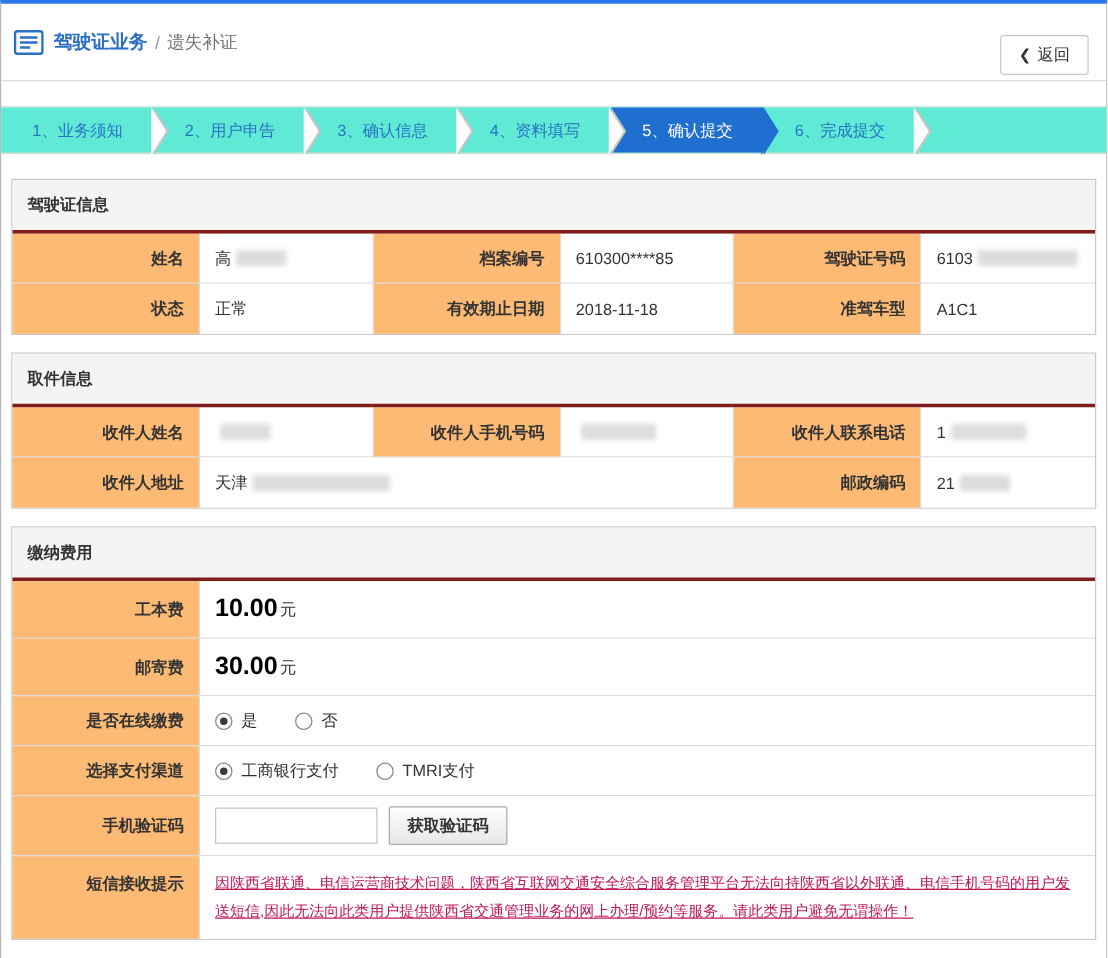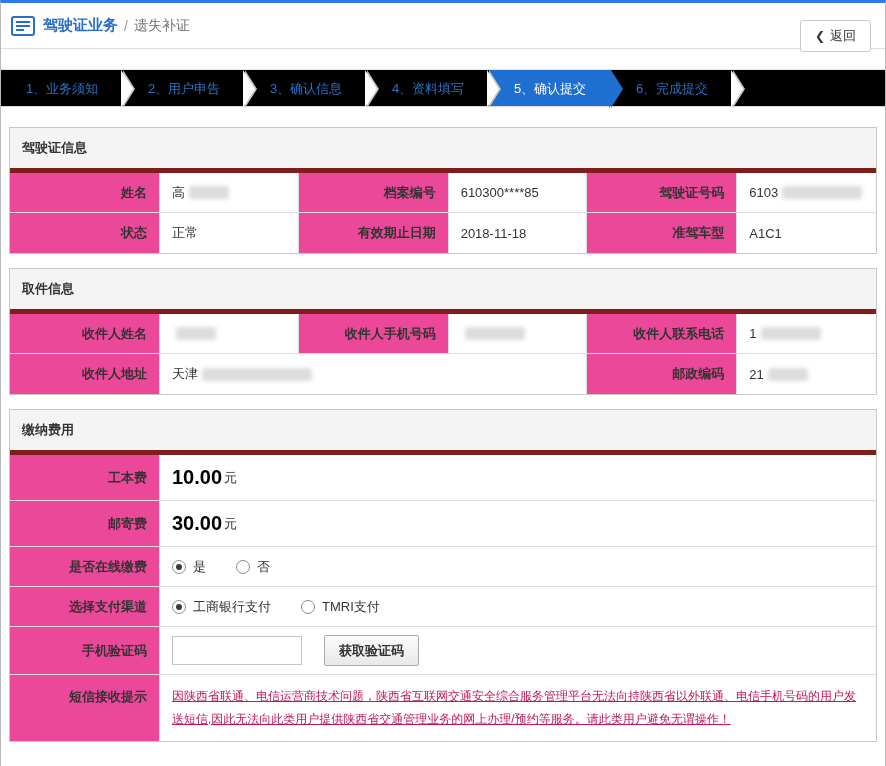--- a/index.html
+++ b/index.html
@@ -4,62 +4,62 @@
 <style>
   * { box-sizing: border-box; margin: 0; padding: 0; }
   html, body { background: #fff; }
   body { font-family: "Liberation Sans", "DejaVu Sans", sans-serif; color: #333; }
   .page {
     width: 886px; min-height: 766px; background: #fff;
     border: 1px solid #b9b9b9; border-top: 3px solid #2d7bea;
   }
 
   
-  .header { height: 46px; display: flex; align-items: center; padding: 0 10px; border-bottom: 1px solid #dedede; }
+  .header { height: 62px; display: flex; align-items: center; padding: 0 10px; border-bottom: 1px solid #dedede; }
   .doc-icon { width: 24px; height: 20px; display: inline-block; }
   .title-primary { color: #2a6fc4; font-weight: 700; font-size: 15px; margin-left: 8px; }
   .title-sep { color: #999; margin: 0 6px; font-size: 14px; }
   .title-secondary { color: #737373; font-size: 14px; }
   .back-btn { margin-left: auto; margin-right: 4px; border: 1px solid #c9c9c9; border-radius: 3px; background: #fff; padding: 6px 14px; font-size: 13px; color: #333; cursor: pointer; font-family: inherit; margin-top: 21px; }
   .back-btn .chev { font-weight: 700; margin-right: 5px; font-size: 12px; }
 
   
-  .steps { display: flex; margin-top: 20px; margin-bottom: 20px; border-top: 1px solid #e6e6e6; border-bottom: 1px solid #dadada; background: #000000; height: 38px; }
+  .steps { display: flex; margin-top: 20px; margin-bottom: 20px; border-top: 1px solid #e6e6e6; border-bottom: 1px solid #dadada; background: #5eead4; height: 38px; }
   .step { width: 122px; text-align: center; line-height: 38px; font-size: 13px; color: #2a72c5; position: relative; cursor: pointer; }
   .step:nth-child(1){z-index:6}.step:nth-child(2){z-index:5}.step:nth-child(3){z-index:4}
   .step:nth-child(4){z-index:3}.step:nth-child(5){z-index:2}.step:nth-child(6){z-index:1}
   .step::before { content: ""; position: absolute; top: 0; right: -12px; border-top: 19px solid transparent; border-bottom: 19px solid transparent; border-left: 12px solid #c6c6c6; z-index: 1; }
   .step::after  { content: ""; position: absolute; top: 0; right: -10px; border-top: 19px solid transparent; border-bottom: 19px solid transparent; border-left: 12px solid #fdfdfd; z-index: 2; }
   .step.active { background: #1f6fd0; color: #fff; }
   .step.active::before { border-left-color: #1f6fd0; }
   .step.active::after { border-left-color: #1f6fd0; }
 
   
   .section { margin: 0 8px 14px; border: 1px solid #c8c8c8; background: #fff; }
-  .section-title { background: #f4f4f4; border-bottom: 5px solid #7f1d1d; padding: 11px 12px; font-weight: 700; font-size: 13px; color: #333; }
+  .section-title { background: #f4f4f4; border-bottom: 3px solid #7f1d1d; padding: 11px 12px; font-weight: 700; font-size: 13px; color: #333; }
   .grid3 { display: grid; grid-template-columns: 150px 1fr 150px 1fr 150px 1fr; }
   .grid1 { display: grid; grid-template-columns: 150px 1fr; }
   .cell { min-height: 40px; display: flex; align-items: center; padding: 0 12px; font-size: 13px; border-right: 1px solid #dcdcdc; border-bottom: 1px solid #dcdcdc; background: #fff; }
-  .cell.lab { background: #ec4899; justify-content: flex-end; text-align: center; font-weight: 700; color: #333; }
+  .cell.lab { background: #fdba74; justify-content: flex-end; text-align: center; font-weight: 700; color: #333; }
   .cell.no-r { border-right: none; }
   .cell.no-b { border-bottom: none; }
   .cell.span3 { grid-column: span 3; }
   .cell.tall { min-height: 46px; }
   .cell.auto { min-height: 46px; padding: 10px 12px; line-height: 1.9; align-items: flex-start; }
 
   .fee-amount { color: #000000; font-weight: 700; font-size: 20px; }
   .fee-unit { color: #333; font-size: 13px; margin-left: 2px; }
 
   .radio { width: 14px; height: 14px; border: 1px solid #8a8a8a; border-radius: 50%; display: inline-block; position: relative; background: #fff; cursor: pointer; flex: none; }
   .radio.checked::after { content: ""; position: absolute; left: 3px; top: 3px; right: 3px; bottom: 3px; background: #3a3a3a; border-radius: 50%; }
   .opt { display: inline-flex; align-items: center; margin-right: 30px; }
   .opt .opt-label { margin-left: 7px; font-size: 13px; color: #333; }
 
   .code-input { width: 130px; height: 29px; border: 1px solid #c4c4c4; padding: 0 6px; font-size: 13px; font-family: inherit; }
-  .code-btn { margin-left: 22px; height: 31px; padding: 0 14px; border: 1px solid #a9a9a9; background: linear-gradient(#fcfcfc, #e8e8e8); font-size: 13px; font-weight: 700; color: #333; border-radius: 2px; cursor: pointer; font-family: inherit; }
+  .code-btn { margin-left: 9px; height: 31px; padding: 0 14px; border: 1px solid #a9a9a9; background: linear-gradient(#fcfcfc, #e8e8e8); font-size: 13px; font-weight: 700; color: #333; border-radius: 2px; cursor: pointer; font-family: inherit; }
 
   .notice-text { color: #be185d; font-size: 12px; text-decoration: underline; }
 
   .blur { display: inline-block; height: 13px; border-radius: 2px; background: #dcdcdc; filter: blur(2px); vertical-align: middle; margin-left: 4px; }
   .w40 { width: 40px; } .w60 { width: 60px; } .w80 { width: 80px; } .w110 { width: 110px; }
 
   .footer { display: flex; justify-content: flex-end; padding: 12px 60px 18px 0; gap: 14px; }
   .btn-primary { background: #2d7bea; color: #fff; border: 1px solid #2a70d6; border-radius: 4px; padding: 8px 19px; font-size: 14px; cursor: pointer; font-family: inherit; }
 </style>
 </head>

